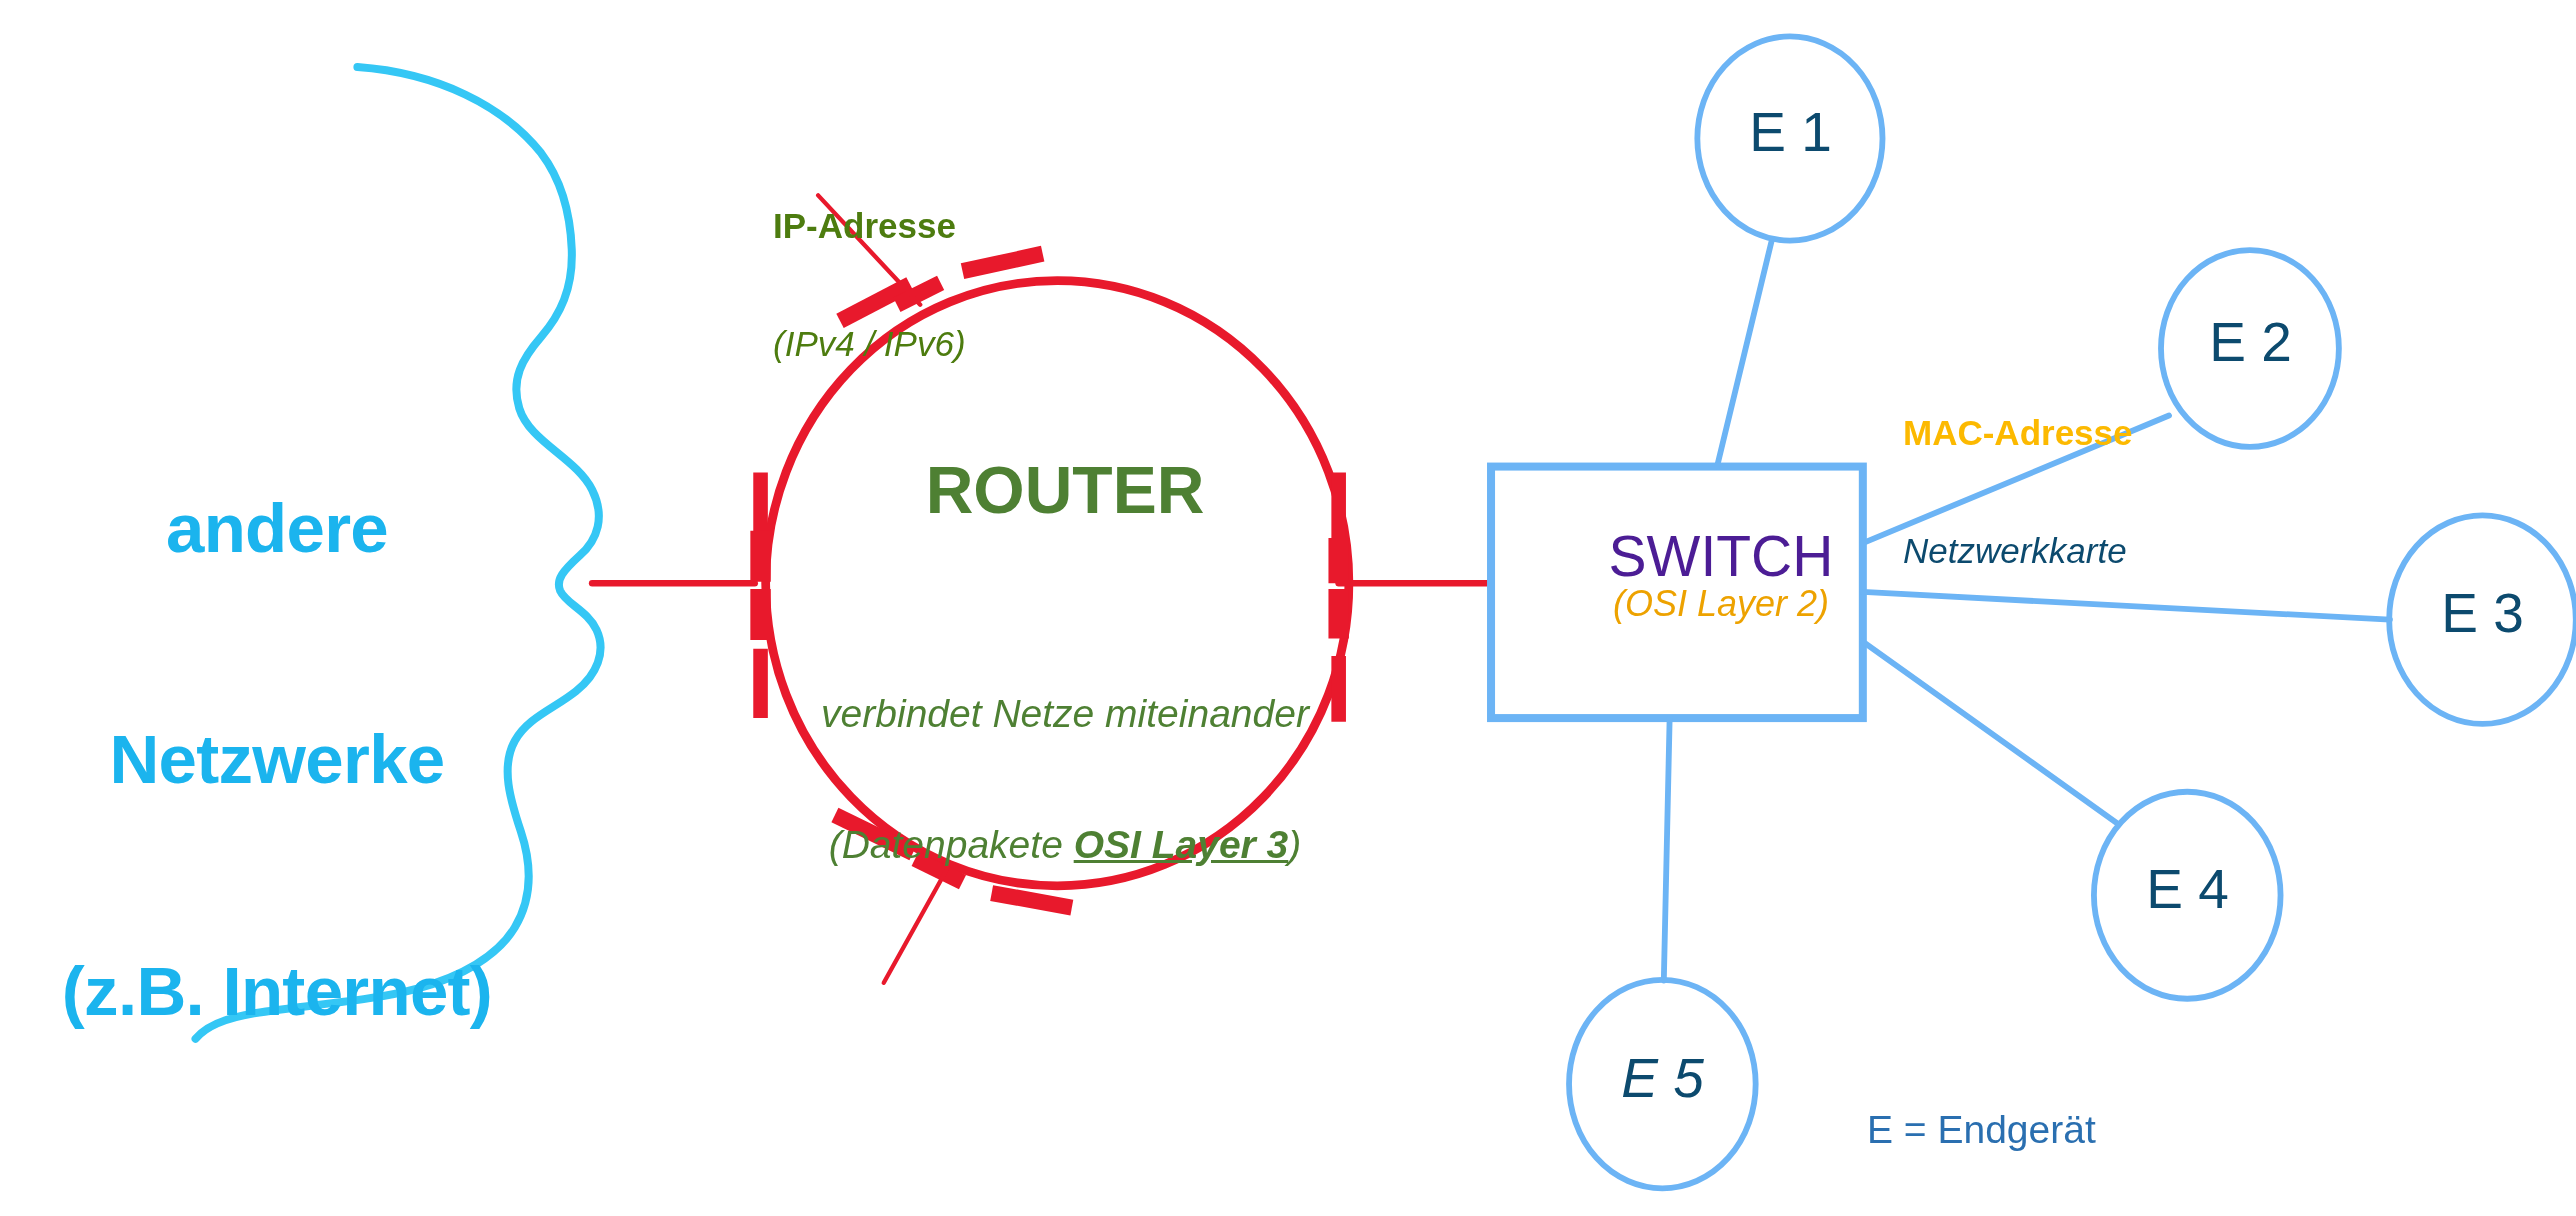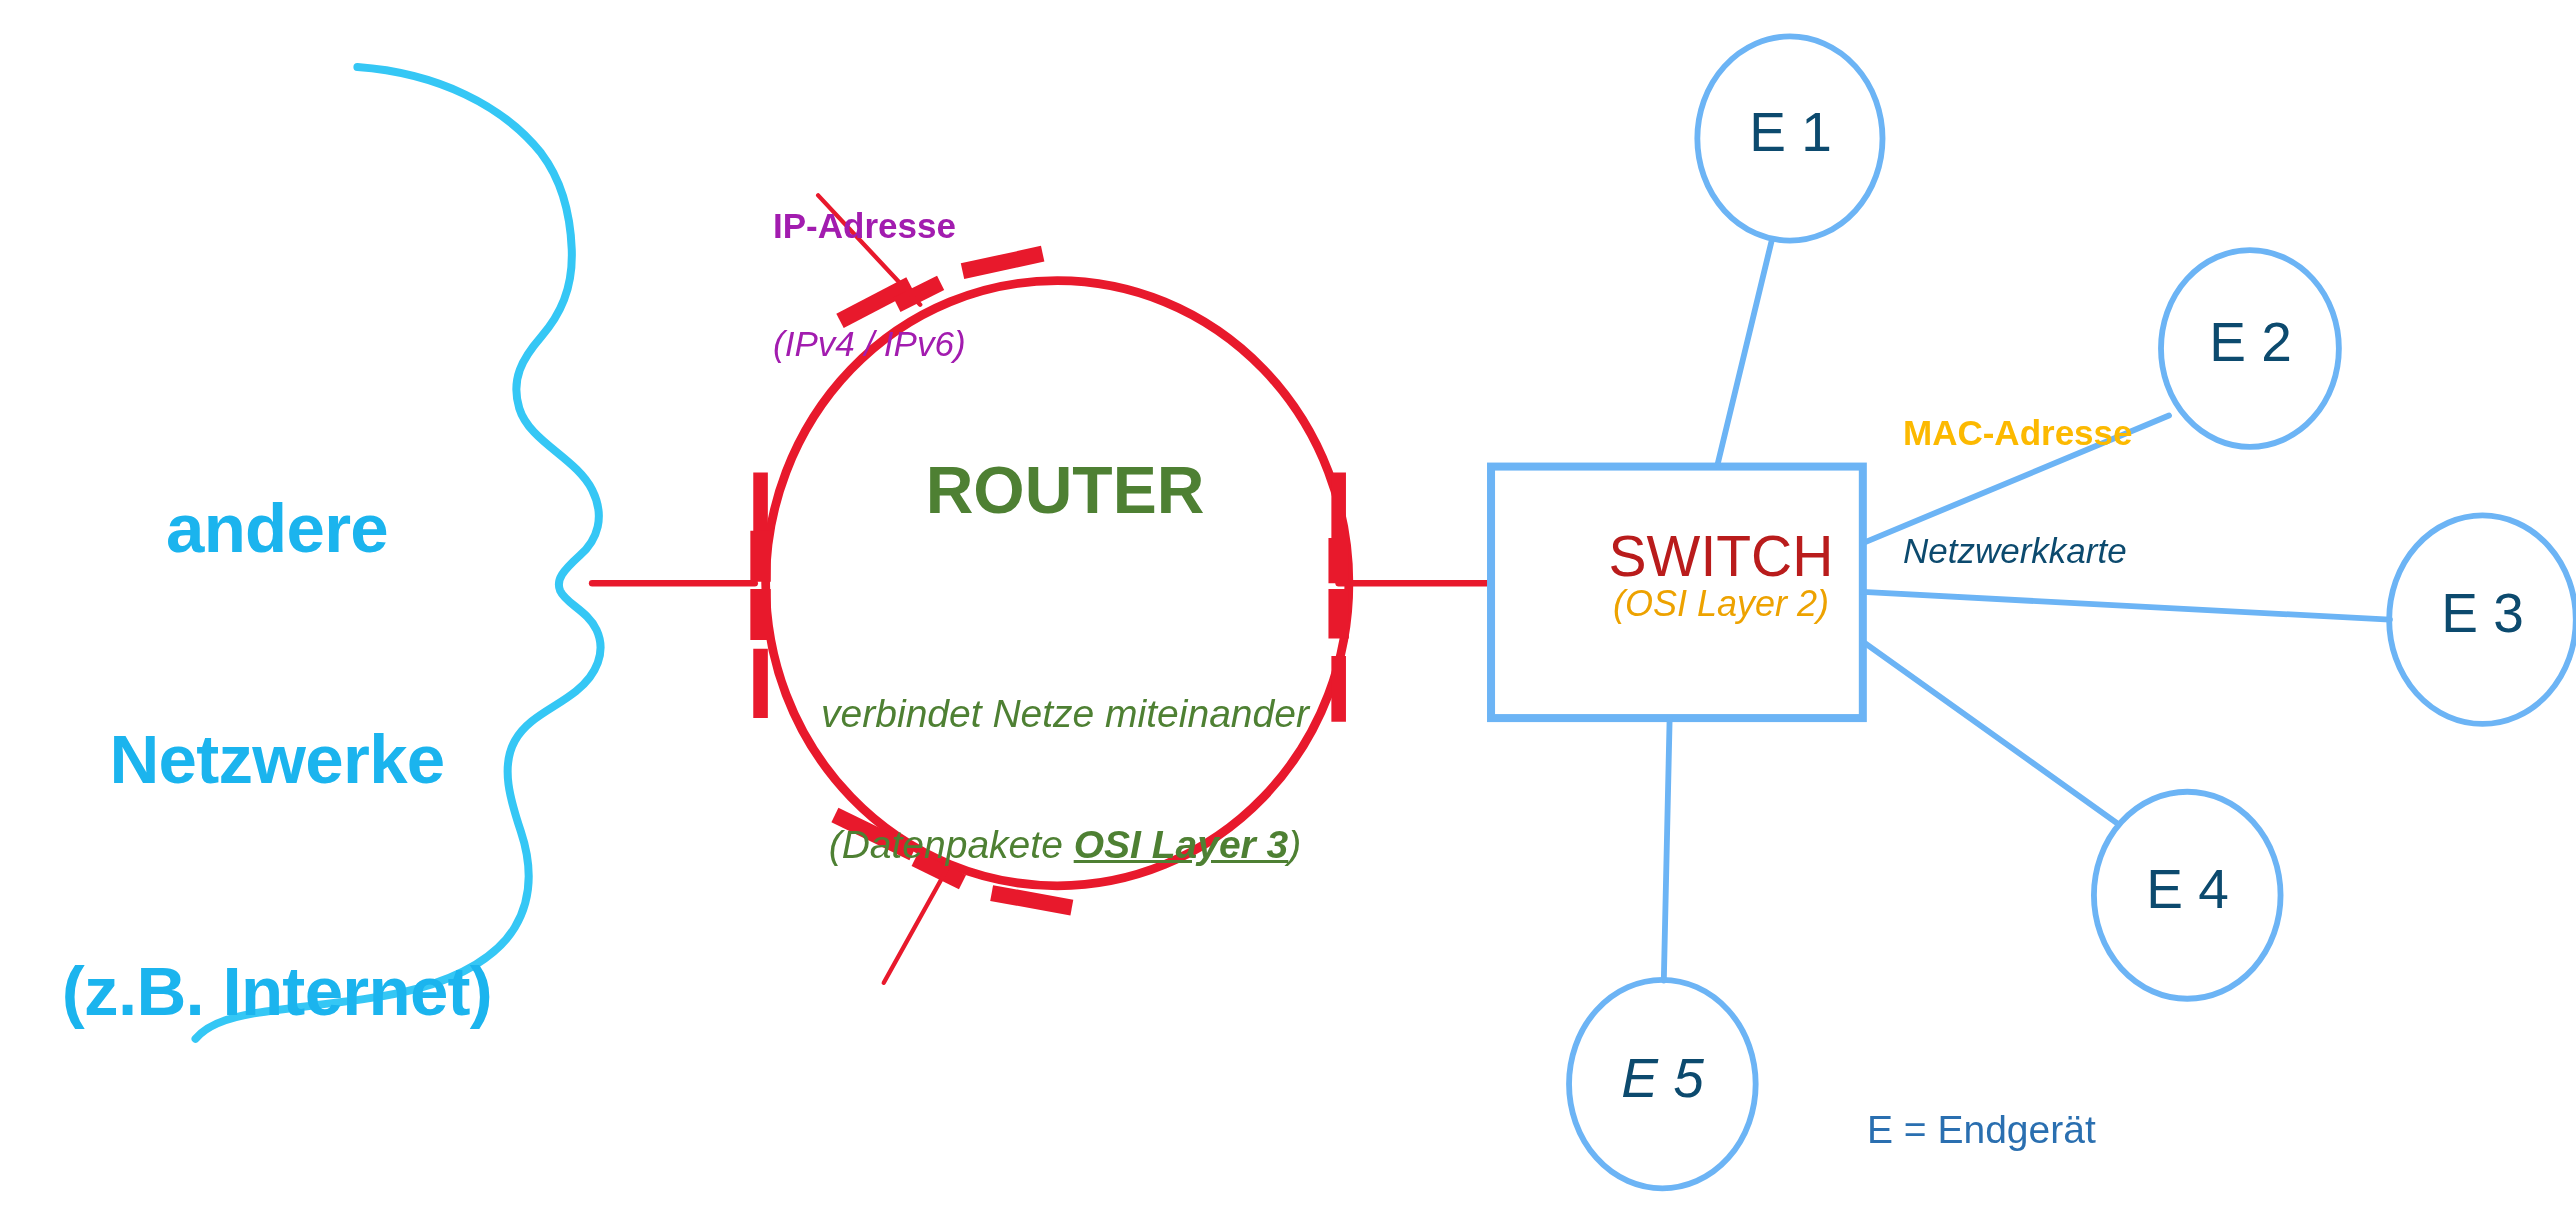--- a/index.html
+++ b/index.html
@@ -69,33 +69,33 @@
     font-weight: bold;
     text-decoration: underline;
   }
 
   
   .ip-callout {
     left: 773px;
     top: 128px;
     width: 379px;
     text-align: left;
-    color: #a21caf;
+    color: #4d7c0f;
     font-size: 35px;
   }
   .ip-callout .ip-l1 { font-weight: bold; }
   .ip-callout .ip-l2 { font-style: italic; }
 
   
   .switch-title {
     left: 1517px;
     top: 525px;
     width: 408px;
     text-align: center;
-    color: #b91c1c;
+    color: #4c1d95;
     font-size: 57px;
   }
   .switch-sub {
     left: 1517px;
     top: 584px;
     width: 408px;
     text-align: center;
     color: #EDA200;
     font-style: italic;
     font-size: 36px;

